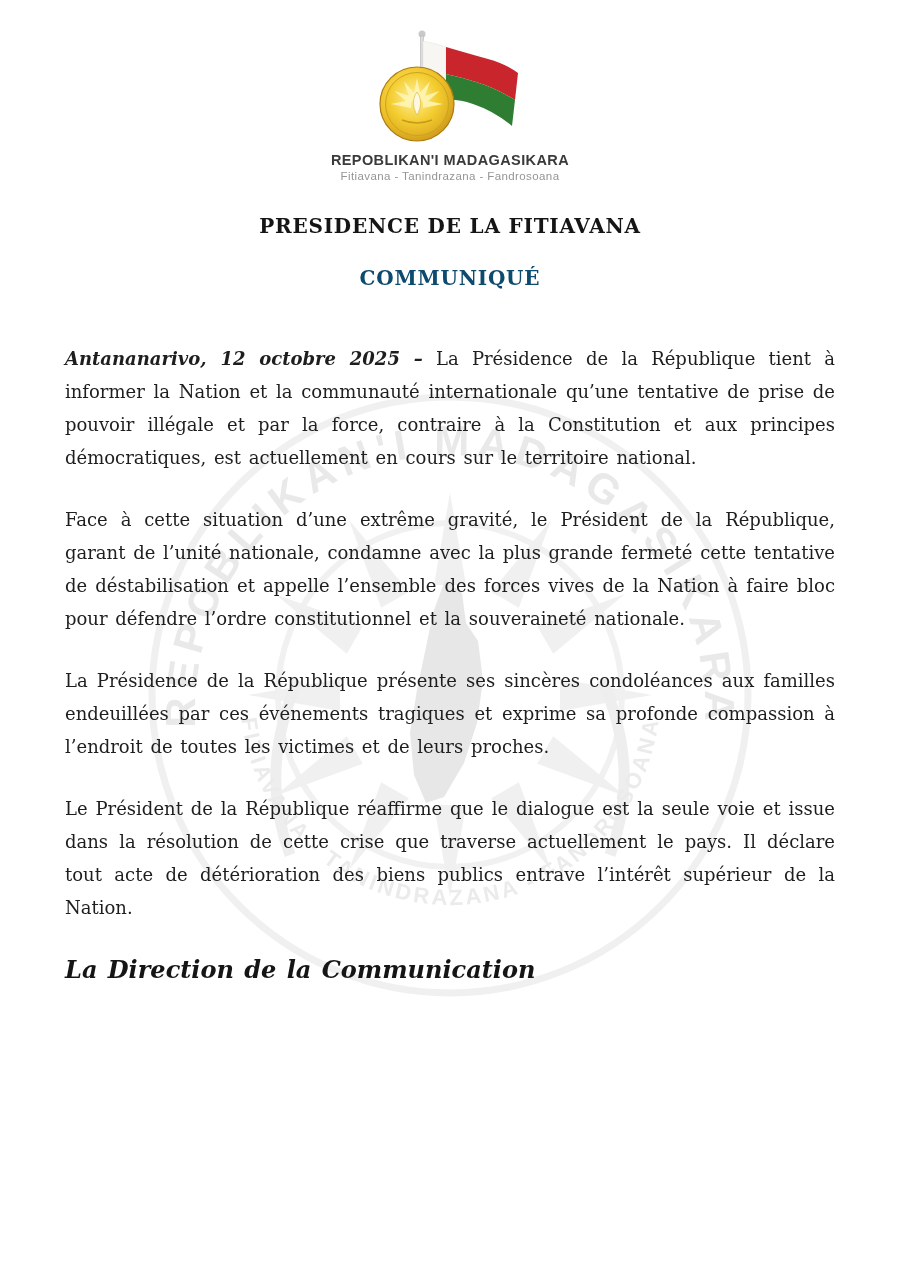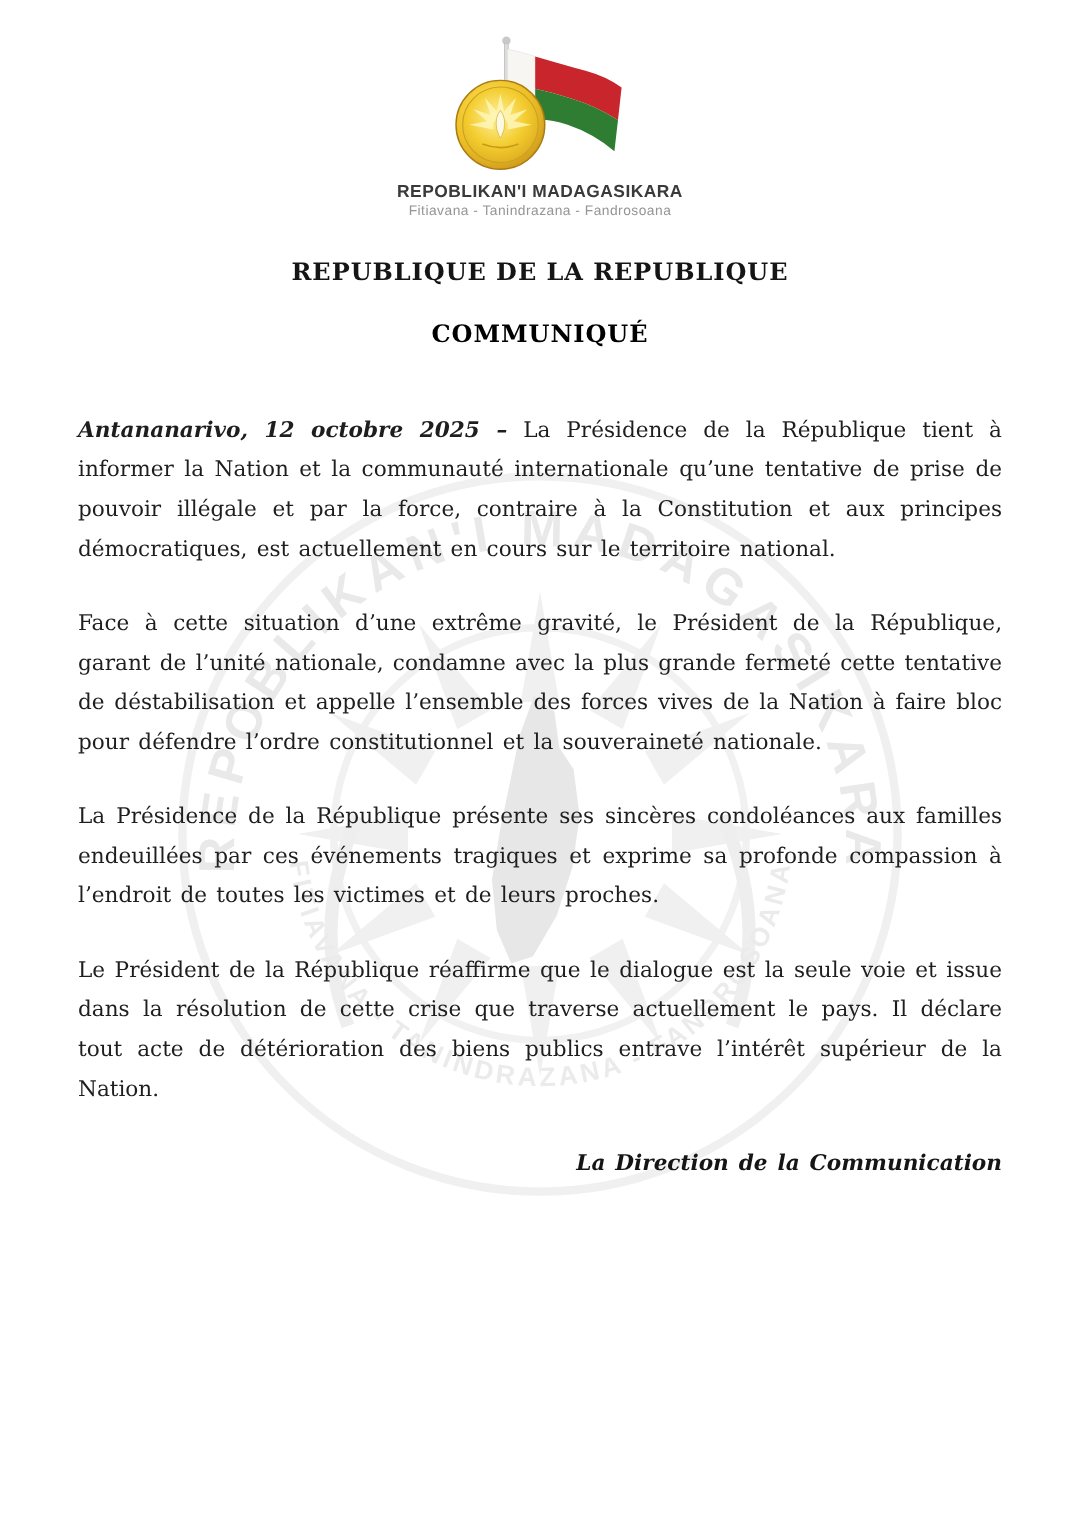--- a/index.html
+++ b/index.html
@@ -50,41 +50,41 @@
     letter-spacing:0.8px;
     color:#151515;
   }
   .doc-type {
     position:absolute;
     top:266px; left:0; width:100%;
     text-align:center;
     font-size:20px;
     font-weight:bold;
     letter-spacing:0.8px;
-    color:#000000;
+    color:#0c4a6e;
   }
   
   .content {
     position:absolute;
     top:342px; left:65px;
     width:770px;
     font-size:18px;
     line-height:33px;
     text-align:justify;
     word-spacing:2px;
     color:#1e1e1e;
   }
   .content p { margin:0 0 29px 0; }
   .dateline { font-weight:bold; font-style:italic; }
   .signature {
     margin-top:22px;
-    text-align:right;
+    text-align:left;
     font-weight:bold;
     font-style:italic;
-    font-size:18px;
+    font-size:24px;
     color:#151515;
   }
 </style>
 </head>
 <body>
 
 <div class="page">
 
   <svg class="watermark" viewBox="0 0 620 620" aria-hidden="true">
     <defs>
@@ -155,21 +155,21 @@
           <polygon points="47,50 43,70 51,70" transform="rotate(-90 47 76)"></polygon>
         </g>
         <path d="M47,64 Q52,70 50,80 Q48,86 47,87 Q46,86 44,80 Q42,70 47,64 Z" fill="#fdf8e2" stroke="#d8b22a" stroke-width="0.6"></path>
         <path d="M32,92 Q47,98 62,92" fill="none" stroke="#c79a1e" stroke-width="1.4"></path>
       </g>
     </svg>
     <div class="country-name">REPOBLIKAN'I MADAGASIKARA</div>
     <div class="motto">Fitiavana - Tanindrazana - Fandrosoana</div>
   </div>
 
-  <div class="doc-title">REPUBLIQUE DE LA REPUBLIQUE</div>
+  <div class="doc-title">PRESIDENCE DE LA FITIAVANA</div>
   <div class="doc-type">COMMUNIQUÉ</div>
 
   <div class="content">
     <p><span class="dateline">Antananarivo, 12 octobre 2025 –</span> <span>La Présidence de la République tient à informer la Nation et la communauté internationale qu’une tentative de prise de pouvoir illégale et par la force, contraire à la Constitution et aux principes démocratiques, est actuellement en cours sur le territoire national.</span></p>
     <p>Face à cette situation d’une extrême gravité, le Président de la République, garant de l’unité nationale, condamne avec la plus grande fermeté cette tentative de déstabilisation et appelle l’ensemble des forces vives de la Nation à faire bloc pour défendre l’ordre constitutionnel et la souveraineté nationale.</p>
     <p>La Présidence de la République présente ses sincères condoléances aux familles endeuillées par ces événements tragiques et exprime sa profonde compassion à l’endroit de toutes les victimes et de leurs proches.</p>
     <p>Le Président de la République réaffirme que le dialogue est la seule voie et issue dans la résolution de cette crise que traverse actuellement le pays. Il déclare tout acte de détérioration des biens publics entrave l’intérêt supérieur de la Nation.</p>
     <div class="signature">La Direction de la Communication</div>
   </div>
 

